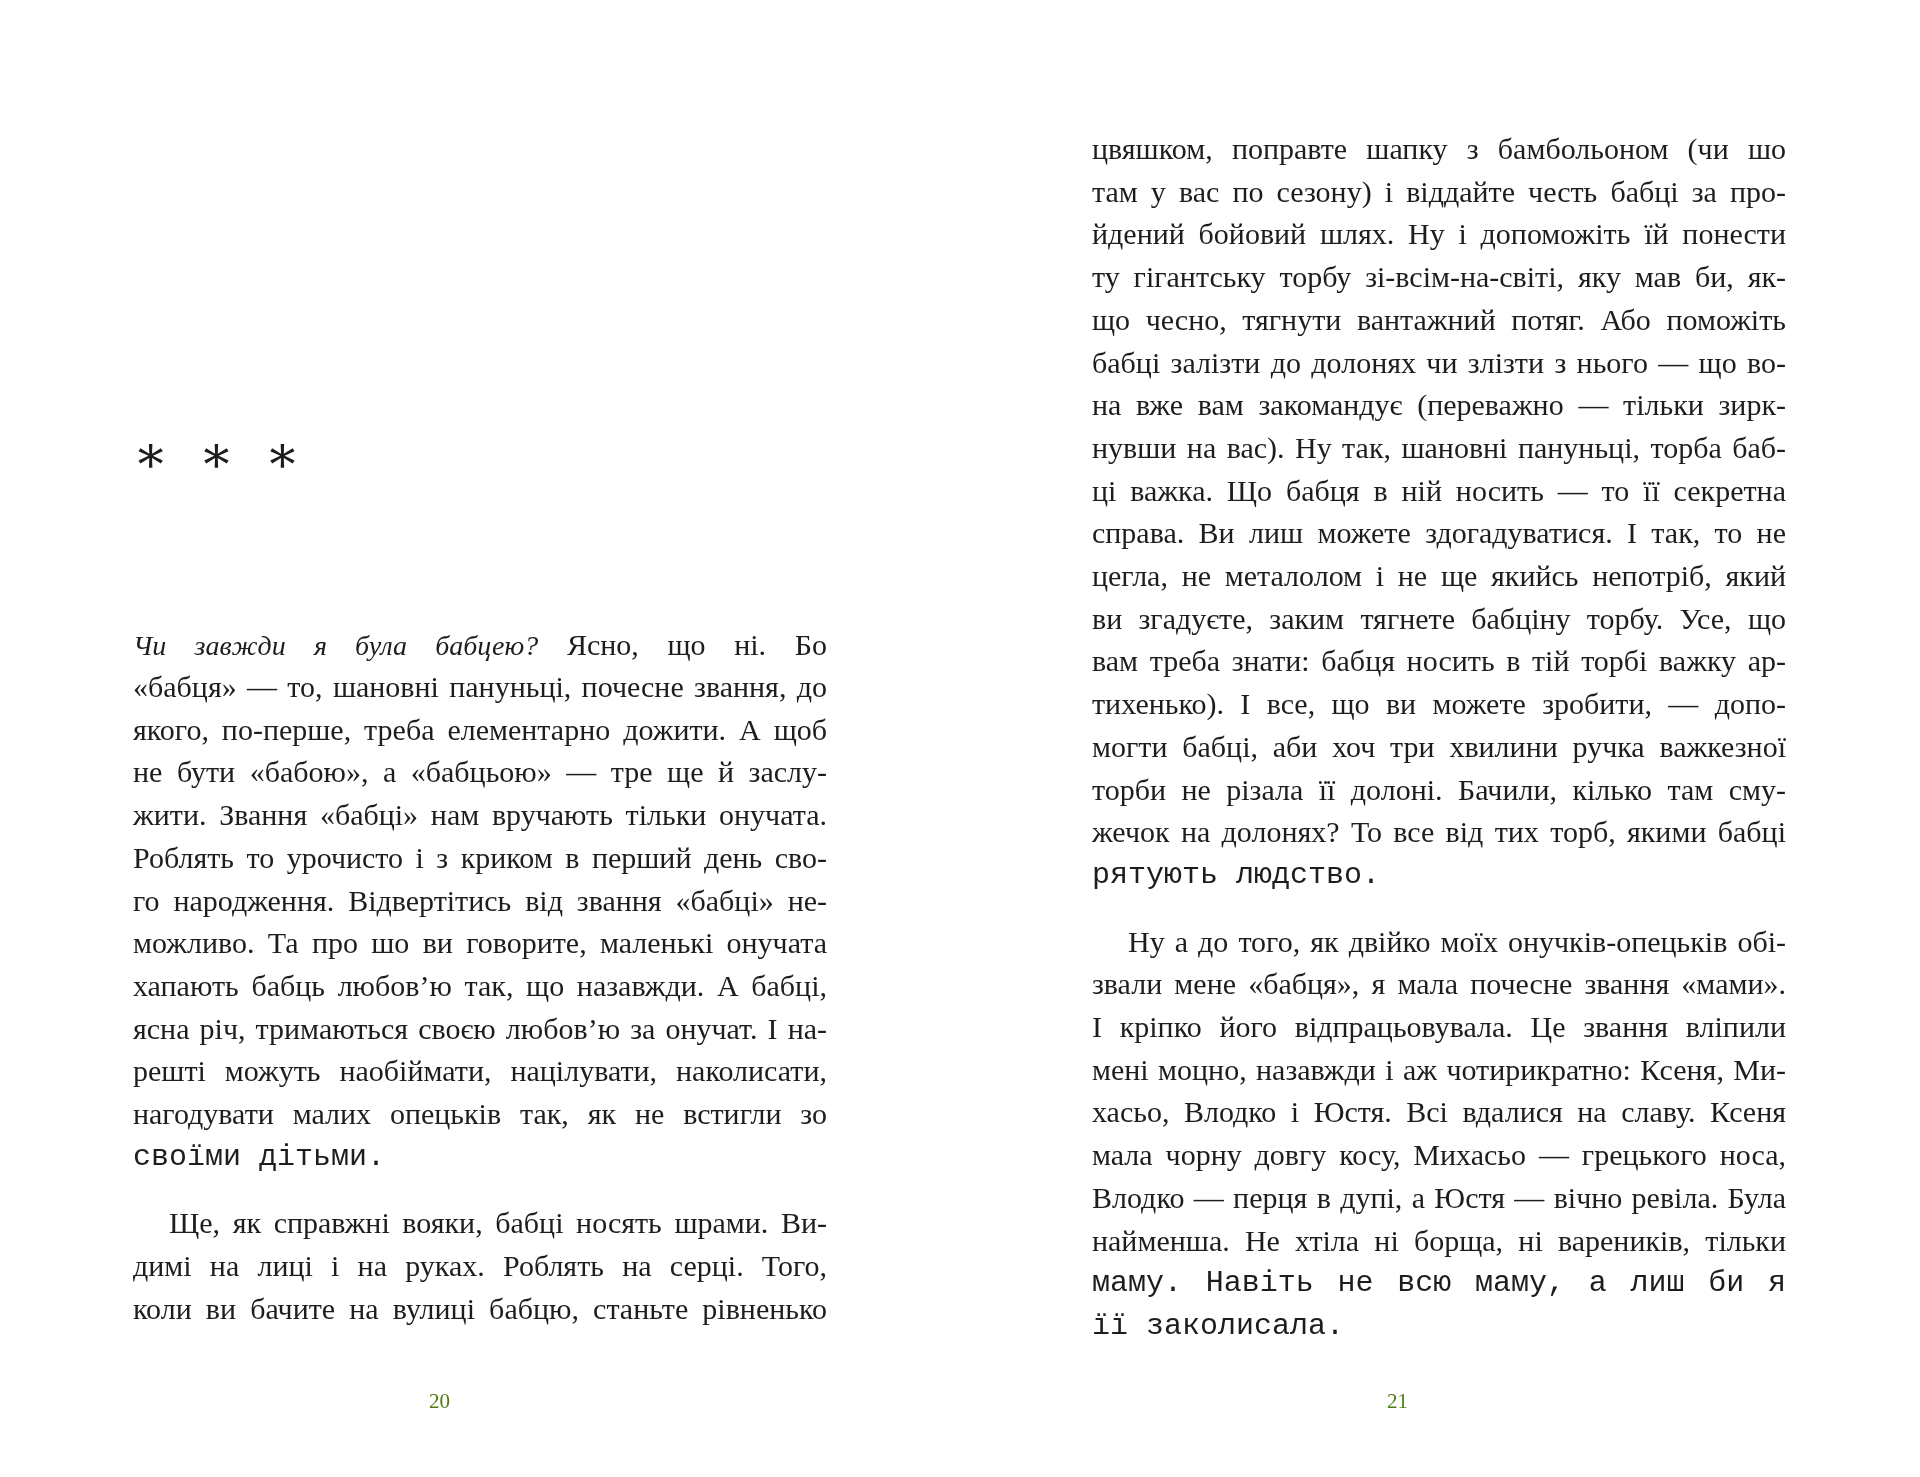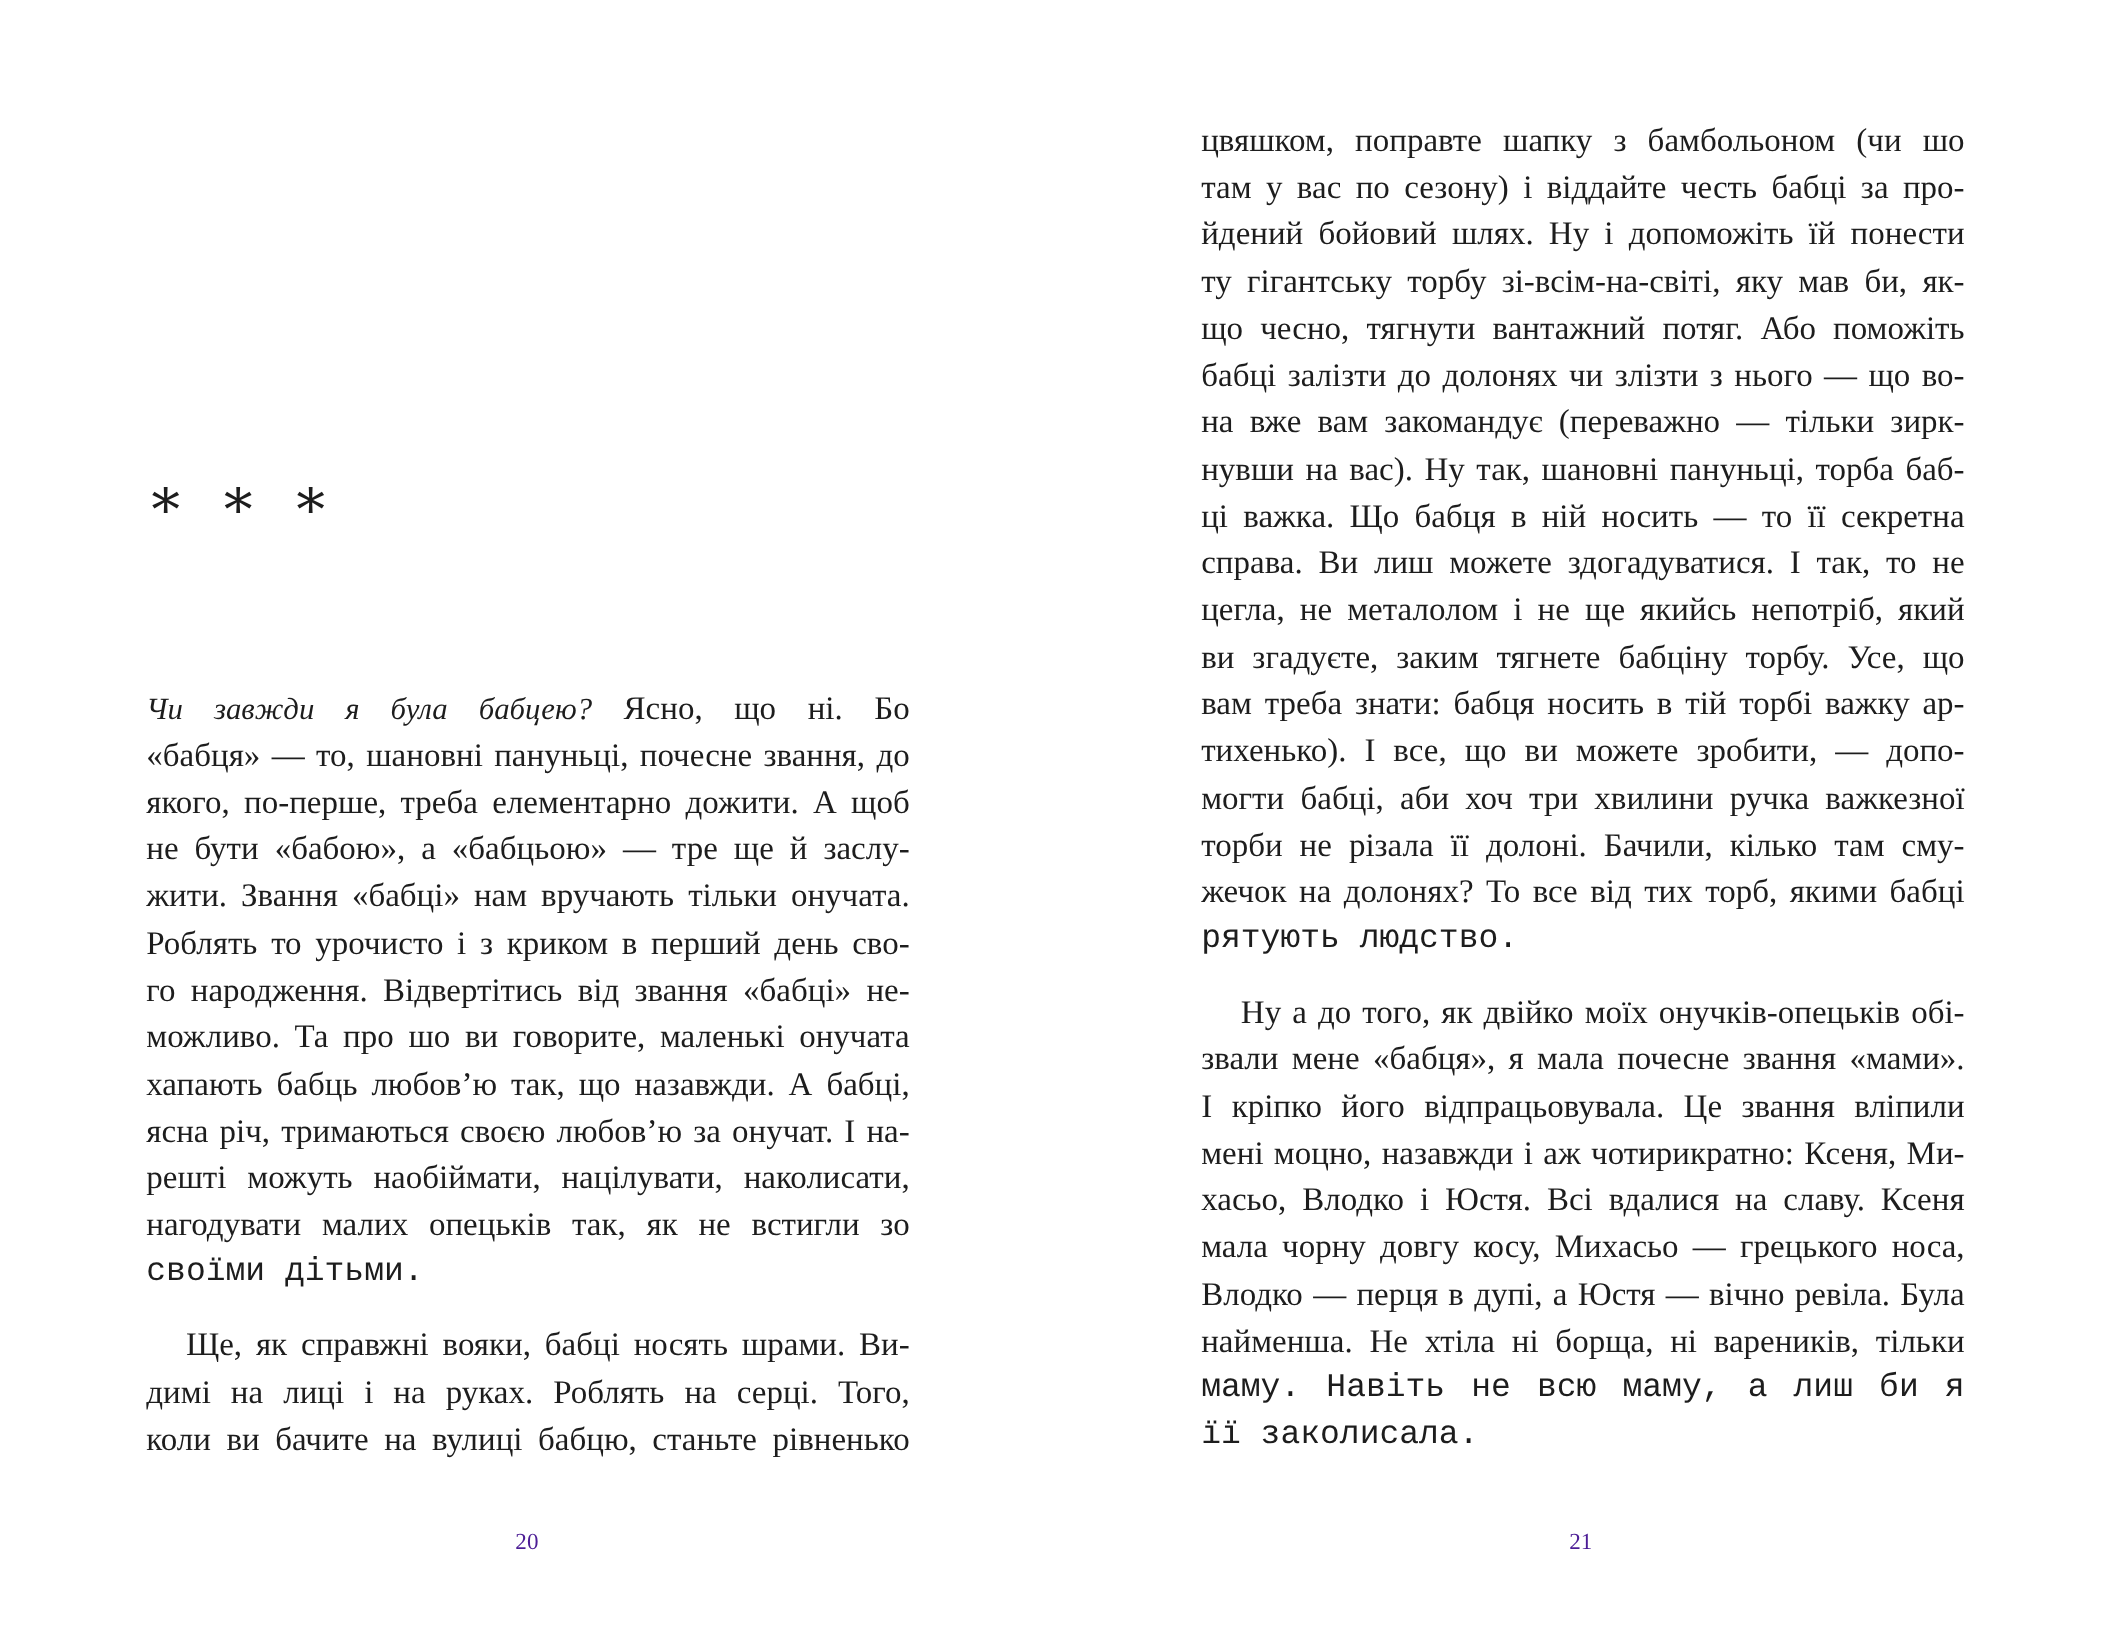--- a/index.html
+++ b/index.html
@@ -38,43 +38,42 @@
   }
 
   .textblock {
     position: absolute;
     width: 694px;
     font-size: 30px;
     line-height: 42.7px;
   }
   .tb-left-opening { left: 133px; top: 624px; }
   .tb-left-body    { left: 133px; top: 666px; }
-  .tb-right-body   { left: 1092px; top: 107px; }
+  .tb-right-body   { left: 1092px; top: 128px; }
 
   .line {
     text-align: justify;
     text-align-last: justify;
   }
   .line.lastline { text-align-last: left; font-family: Liberation Mono, monospace; }
   .line.indent   { padding-left: 36px; margin-top: 24px; }
 
   .script {
     font-style: italic;
     font-size: 28px;
     line-height: 0;
   }
 
   .folio {
     position: absolute;
     top: 1391px;
     width: 100px;
-    text-align: center;
     font-size: 21px;
     line-height: 21px;
-    color: #4c1d95;
+    color: #4d7c0f;
   }
   .folio-left  { left: 429px; }
   .folio-right { left: 1387px; }
 </style>
 </head>
 <body>
 
 <div class="spread">
 
   <div class="page page-left">

